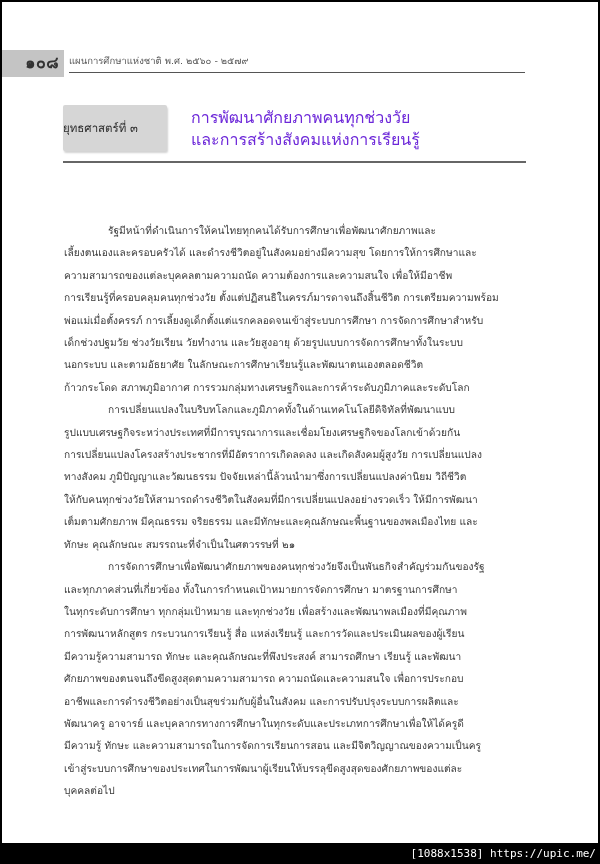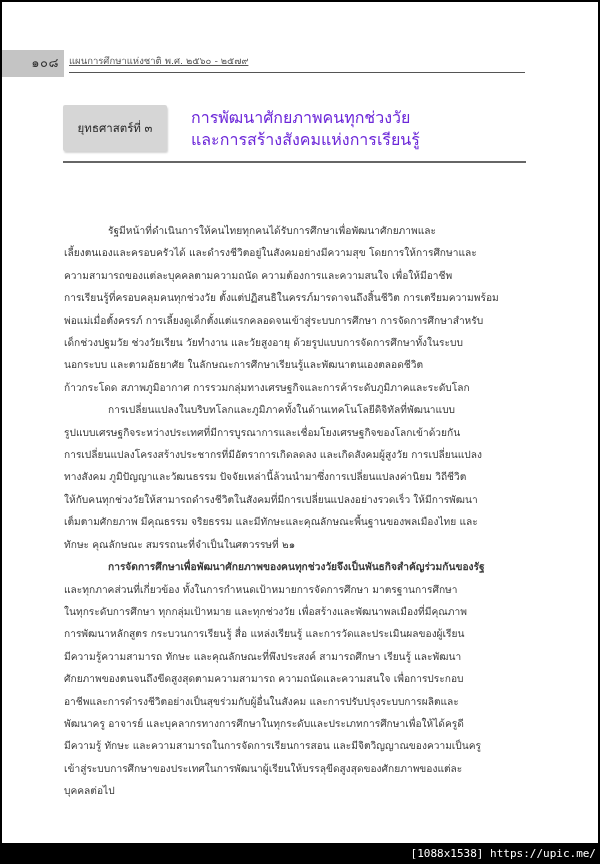--- a/index.html
+++ b/index.html
@@ -7,31 +7,31 @@
       width: 600px; height: 864px; background: #000; position: relative; overflow: hidden;
       font-family: "DejaVu Sans", "Liberation Sans", sans-serif;
     }
     .page {
       position: absolute; left: 2px; top: 2px; width: 596px; height: 841px;
       background: #ffffff; overflow: hidden;
     }
     .page-tab {
       position: absolute; left: 0; top: 48px; width: 62px; height: 27px;
       background: #c4c4c4; text-align: right; box-sizing: border-box; padding-right: 5px;
-      font-size: 13px; line-height: 26px; color: #333; font-weight: normal; letter-spacing: 0.5px;
+      font-size: 16px; line-height: 26px; color: #333; font-weight: bold; letter-spacing: 0.5px;
     }
     .running-header {
       position: absolute; left: 67px; top: 50px; width: 456px; height: 20px;
       border-bottom: 1.5px solid #555;
-      font-size: 9.5px; line-height: 18px; color: #555; text-decoration: underline;
+      font-size: 9.5px; line-height: 18px; color: #555;
     }
     .strategy-box {
       position: absolute; left: 61px; top: 103px; width: 104px; height: 46px;
       background: #d6d6d6; border-radius: 2px; box-shadow: 1px 2px 2px rgba(0,0,0,0.18);
-      font-size: 11.5px; line-height: 46px; text-align: center; color: #2a2a2a;
+      font-size: 11.5px; line-height: 46px; color: #2a2a2a;
     }
     .strategy-title {
       position: absolute; left: 189px; top: 105px; width: 320px;
       font-size: 16px; line-height: 22px; color: #6d28d9;
     }
     .title-divider {
       position: absolute; left: 61px; top: 159px; width: 463px; height: 0;
       border-top: 2px solid #666;
     }
     .body-text {
@@ -76,21 +76,21 @@
         <div class="line"><span>ก้าวกระโดด สภาพภูมิอากาศ การรวมกลุ่มทางเศรษฐกิจและการค้าระดับภูมิภาคและระดับโลก</span></div>
         <div class="line" style="padding-left: 44px;"><span>การเปลี่ยนแปลงในบริบทโลกและภูมิภาคทั้งในด้านเทคโนโลยีดิจิทัลที่พัฒนาแบบ</span></div>
         <div class="line"><span>รูปแบบเศรษฐกิจระหว่างประเทศที่มีการบูรณาการและเชื่อมโยงเศรษฐกิจของโลกเข้าด้วยกัน</span></div>
         <div class="line"><span>การเปลี่ยนแปลงโครงสร้างประชากรที่มีอัตราการเกิดลดลง และเกิดสังคมผู้สูงวัย การเปลี่ยนแปลง</span></div>
         <div class="line"><span>ทางสังคม ภูมิปัญญาและวัฒนธรรม ปัจจัยเหล่านี้ล้วนนำมาซึ่งการเปลี่ยนแปลงค่านิยม วิถีชีวิต</span></div>
         <div class="line"><span>ให้กับคนทุกช่วงวัยให้สามารถดำรงชีวิตในสังคมที่มีการเปลี่ยนแปลงอย่างรวดเร็ว ให้มีการพัฒนา</span></div>
         <div class="line"><span>เต็มตามศักยภาพ มีคุณธรรม จริยธรรม และมีทักษะและคุณลักษณะพื้นฐานของพลเมืองไทย และ</span></div>
         <div class="line"><span>ทักษะ คุณลักษณะ สมรรถนะที่จำเป็นในศตวรรษที่ ๒๑</span></div>
       </div>
       <div>
-        <div class="line" style="padding-left: 44px; font-weight: bold;"><span>การจัดการศึกษาเพื่อพัฒนาศักยภาพของคนทุกช่วงวัยจึงเป็นพันธกิจสำคัญร่วมกันของรัฐ</span></div>
+        <div class="line" style="padding-left: 44px;"><span>การจัดการศึกษาเพื่อพัฒนาศักยภาพของคนทุกช่วงวัยจึงเป็นพันธกิจสำคัญร่วมกันของรัฐ</span></div>
         <div class="line"><span>และทุกภาคส่วนที่เกี่ยวข้อง ทั้งในการกำหนดเป้าหมายการจัดการศึกษา มาตรฐานการศึกษา</span></div>
         <div class="line"><span>ในทุกระดับการศึกษา ทุกกลุ่มเป้าหมาย และทุกช่วงวัย เพื่อสร้างและพัฒนาพลเมืองที่มีคุณภาพ</span></div>
         <div class="line"><span>การพัฒนาหลักสูตร กระบวนการเรียนรู้ สื่อ แหล่งเรียนรู้ และการวัดและประเมินผลของผู้เรียน</span></div>
         <div class="line"><span>มีความรู้ความสามารถ ทักษะ และคุณลักษณะที่พึงประสงค์ สามารถศึกษา เรียนรู้ และพัฒนา</span></div>
         <div class="line"><span>ศักยภาพของตนจนถึงขีดสูงสุดตามความสามารถ ความถนัดและความสนใจ เพื่อการประกอบ</span></div>
         <div class="line"><span>อาชีพและการดำรงชีวิตอย่างเป็นสุขร่วมกับผู้อื่นในสังคม และการปรับปรุงระบบการผลิตและ</span></div>
         <div class="line"><span>พัฒนาครู อาจารย์ และบุคลากรทางการศึกษาในทุกระดับและประเภทการศึกษาเพื่อให้ได้ครูดี</span></div>
         <div class="line"><span>มีความรู้ ทักษะ และความสามารถในการจัดการเรียนการสอน และมีจิตวิญญาณของความเป็นครู</span></div>
         <div class="line"><span>เข้าสู่ระบบการศึกษาของประเทศในการพัฒนาผู้เรียนให้บรรลุขีดสูงสุดของศักยภาพของแต่ละ</span></div>
         <div class="line"><span>บุคคลต่อไป</span></div>

